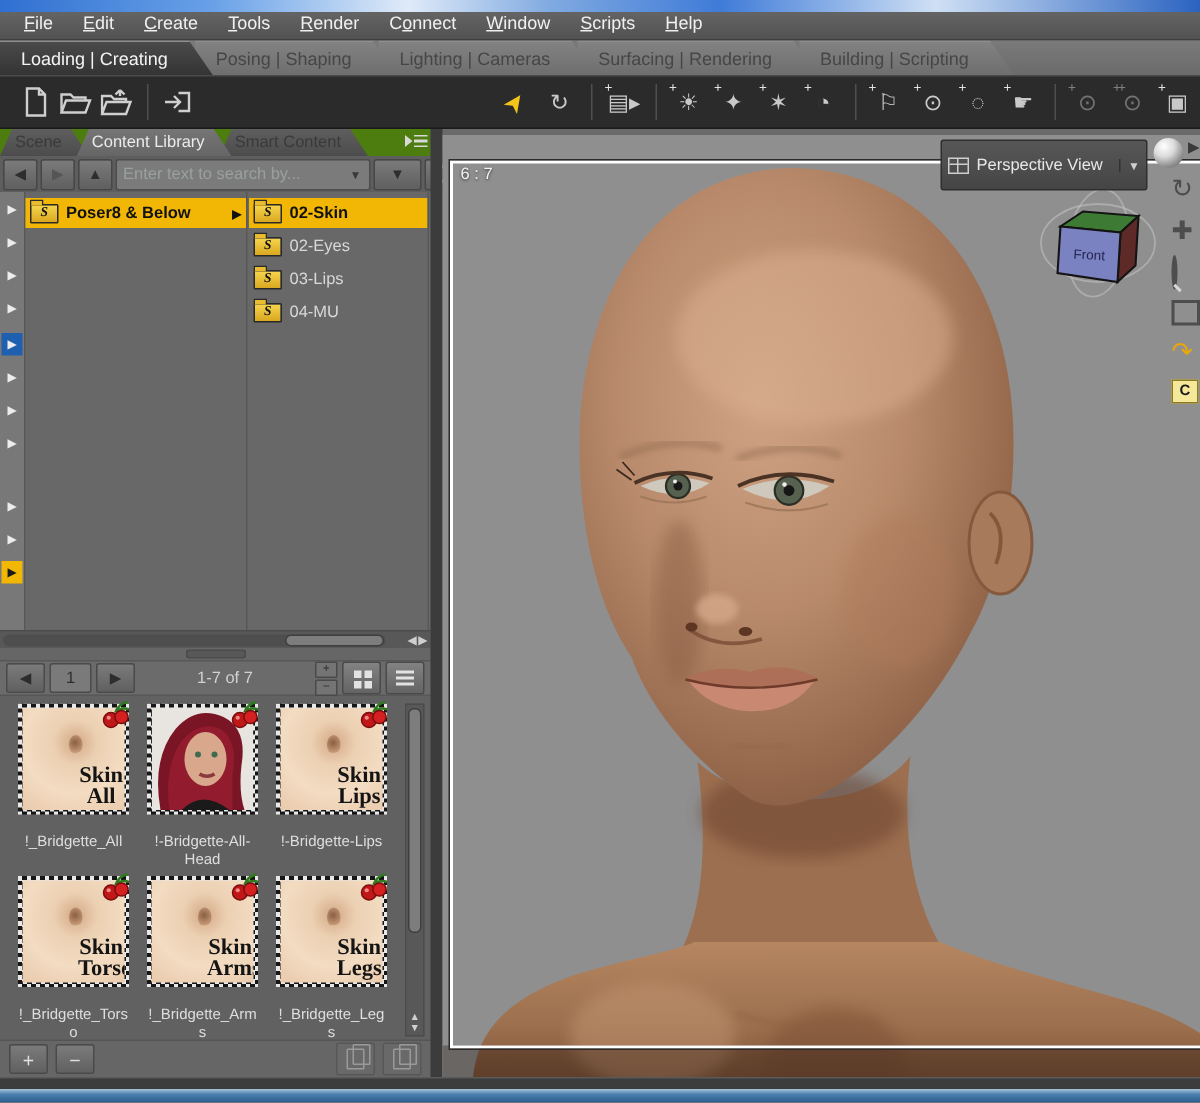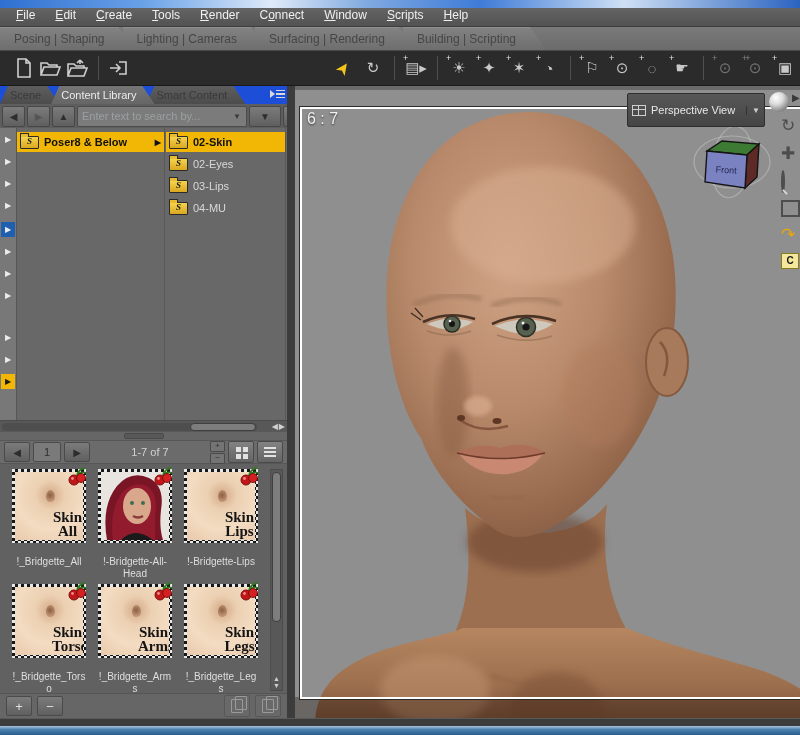--- a/index.html
+++ b/index.html
@@ -32,21 +32,21 @@
   #tool-strip{display:flex;align-items:center;height:36px;}
   .tool{position:relative;width:30px;height:28px;color:#c9c9c9;font-size:15px;
     display:flex;align-items:center;justify-content:center;}
   .tool .plus{position:absolute;left:2px;top:-1px;font-size:9px;color:#e4e4e4;letter-spacing:-2px;}
   .tool.dim{opacity:.45;}
   .tool.active{color:#f3c41a;}
   .tool.active .g{display:inline-block;transform:rotate(-55deg);font-size:17px;}
   
   #left-panel{position:absolute;left:0;top:86px;width:287px;height:632px;background:#616161;}
   .panel-tabs{position:absolute;left:0;top:0;width:287px;height:18px;
-    background:#1d4ed8;display:flex;}
+    background:#4d7c0f;display:flex;}
   .ptab{font-size:11px;display:flex;align-items:center;padding:0 18px 0 10px;margin-right:-8px;
     clip-path:polygon(8px 0,calc(100% - 12px) 0,100% 100%,0 100%);
     background:linear-gradient(#5e5e5e,#4c4c4c);color:#3a3a3a;}
   .ptab.active{background:linear-gradient(#757575,#666);color:#ebebeb;z-index:2;}
   .pmenu{margin-left:auto;width:20px;height:16px;display:flex;align-items:center;justify-content:center;gap:1px;}
   .pmenu .tri{width:0;height:0;border-top:4px solid transparent;border-bottom:4px solid transparent;border-left:5px solid #d8d8d8;}
   .pmenu .bars{display:flex;flex-direction:column;gap:2px;}
   .pmenu .bars i{display:block;width:9px;height:1.5px;background:#d8d8d8;}
   .search-row{position:absolute;left:0;top:18px;width:287px;height:24px;background:#5e5e5e;
     display:flex;align-items:center;padding:0 2px;box-sizing:border-box;gap:2px;}
@@ -134,21 +134,21 @@
   .pb-spacer{flex:1;}
   .page-ic{width:10px;height:12px;border:1.5px solid #cfcfcf;border-radius:1px;position:relative;background:transparent;}
   .page-ic::before{content:"";position:absolute;left:3px;top:-4px;width:10px;height:12px;border:1.5px solid #cfcfcf;border-radius:1px;}
   .pb-icbtn{width:24px;height:20px;border:1px solid #4a4a4a;border-radius:2px;display:flex;align-items:center;justify-content:center;opacity:.5;background:#6d6d6d;}
   #v-divider{position:absolute;left:287px;top:86px;width:8px;height:632px;background:#3c3c3c;}
   
   #viewport{position:absolute;left:295px;top:90px;width:505px;height:628px;background:#8f8f8f;overflow:hidden;}
   #figure{position:absolute;left:0;top:0;z-index:1;}
   .aspect-frame{position:absolute;left:5px;top:17px;width:512px;height:588px;
     border:2px solid #fff;outline:1px solid #2b2b2b;z-index:2;pointer-events:none;}
-  .aspect-label{position:absolute;left:12px;top:20px;z-index:3;color:#f2f2f2;font-size:16px;
+  .aspect-label{position:absolute;left:12px;top:20px;z-index:3;color:#f2f2f2;font-size:11px;
     text-shadow:0 1px 2px #333;}
   .view-dropdown{position:absolute;left:332px;top:3px;width:138px;height:19px;z-index:4;
     background:linear-gradient(#575757,#454545);border:1px solid #2e2e2e;border-radius:2px;
     display:flex;align-items:center;padding:16px 4px;box-sizing:border-box;gap:5px;}
   .pane-ic{width:12px;height:9px;border:1px solid #cfcfcf;position:relative;flex:none;}
   .pane-ic::before{content:"";position:absolute;left:0;right:0;top:3px;height:1px;background:#cfcfcf;}
   .pane-ic::after{content:"";position:absolute;top:0;bottom:0;left:5px;width:1px;background:#cfcfcf;}
   .view-dropdown .vlabel{flex:1;color:#e8e8e8;font-size:11px;white-space:nowrap;}
   .view-dropdown .vcaret{color:#cfcfcf;font-size:8px;border-left:1px solid #333;padding-left:5px;}
   .sphere{position:absolute;left:474px;top:2px;width:20px;height:20px;border-radius:50%;z-index:4;
@@ -178,20 +178,21 @@
       <span class="menu-item"><u>T</u>ools</span>
       <span class="menu-item"><u>R</u>ender</span>
       <span class="menu-item">C<u>o</u>nnect</span>
       <span class="menu-item"><u>W</u>indow</span>
       <span class="menu-item"><u>S</u>cripts</span>
       <span class="menu-item"><u>H</u>elp</span>
     </div>
 </div>
 
 <div id="activity-tabs">
+  <div class="atab active">Loading | Creating</div>
   <div class="atab">Posing | Shaping</div>
   <div class="atab">Lighting | Cameras</div>
   <div class="atab">Surfacing | Rendering</div>
   <div class="atab">Building | Scripting</div>
 </div>
 
 <div id="main-toolbar">
   <span class="ftool">
     <svg width="18" height="20" viewBox="0 0 18 20">
         <path d="M3 1 h8 l4 4 v14 h-12 z M11 1 v4 h4" fill="none" stroke="#cfcfcf" stroke-width="1.6"></path>

